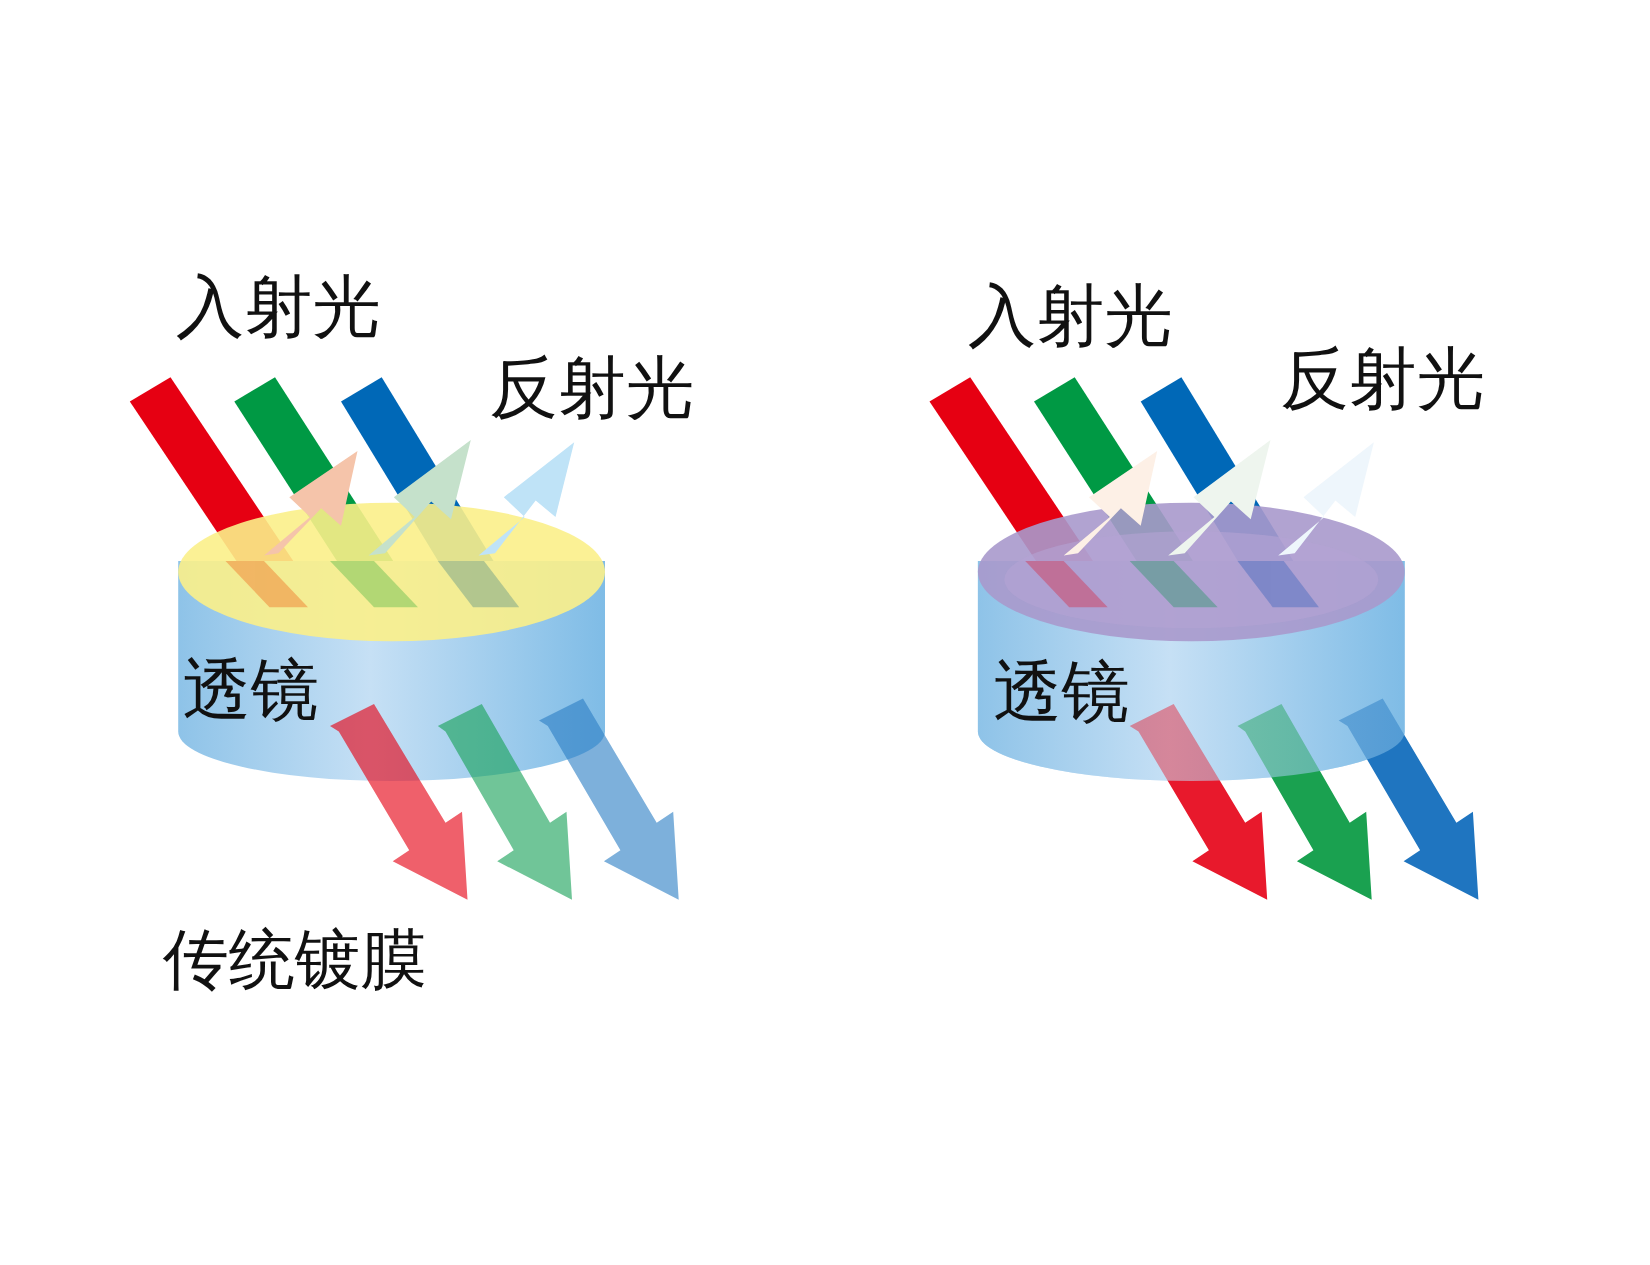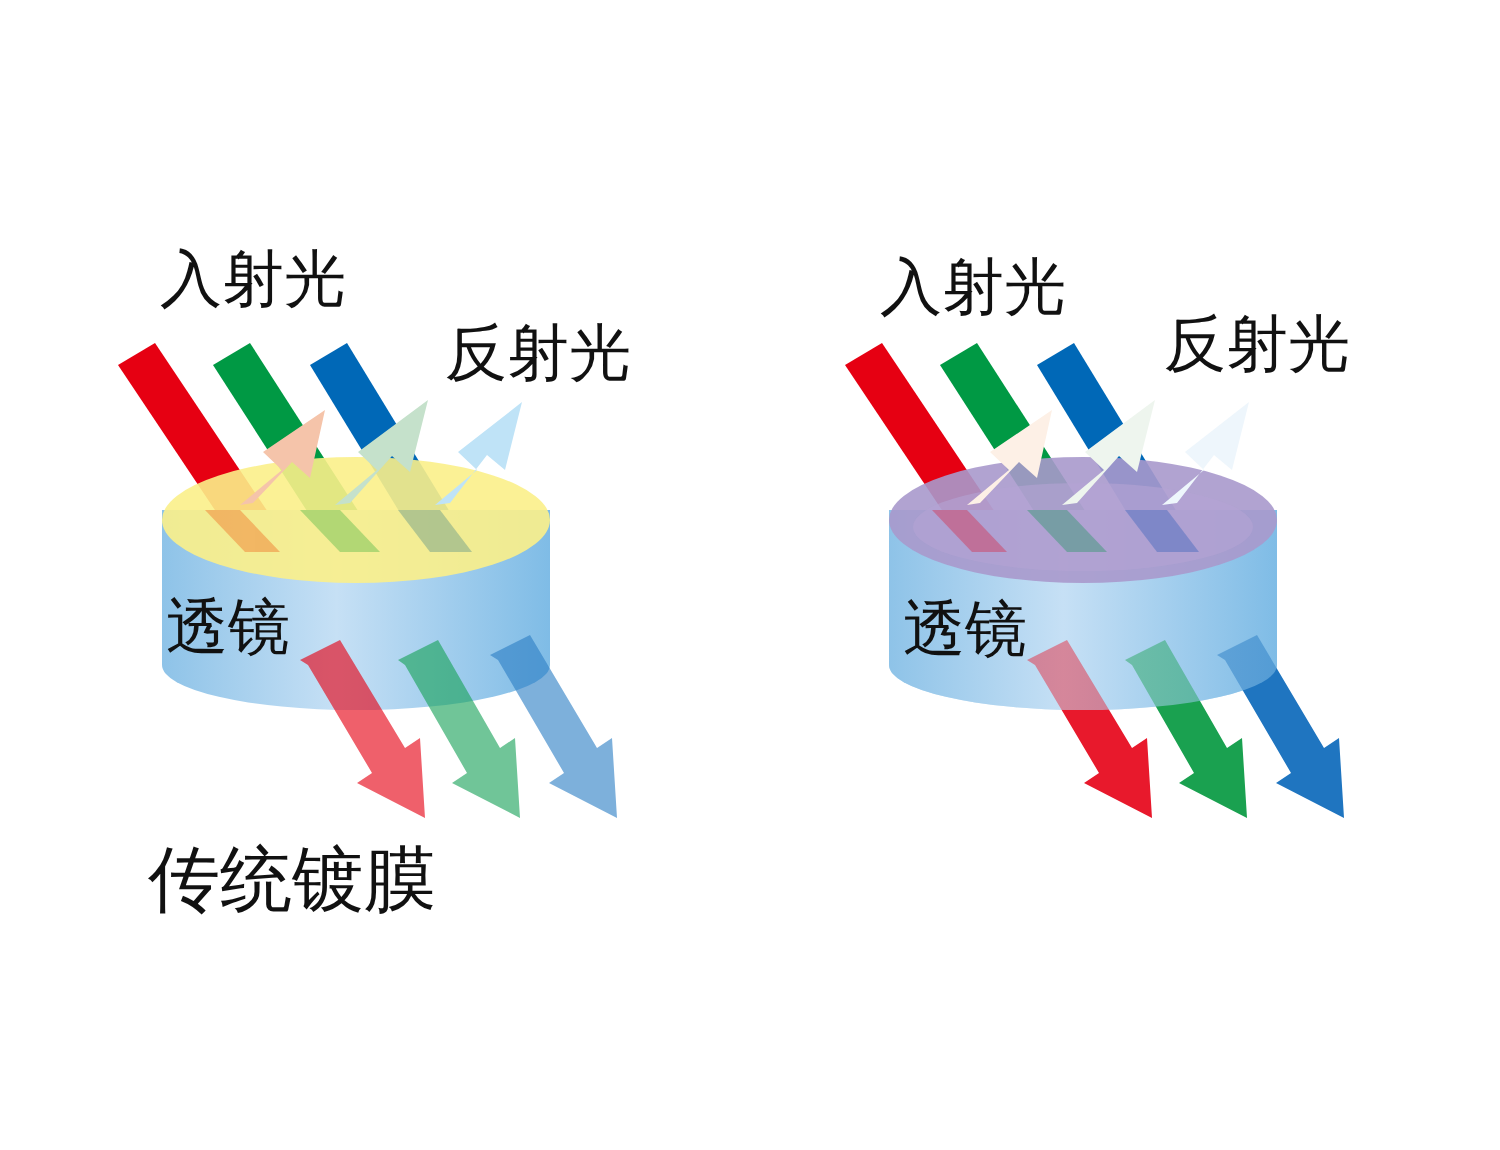--- a/index.html
+++ b/index.html
@@ -5,21 +5,21 @@
     html, body { margin: 0; padding: 0; background: #ffffff; }
     body { width: 1500px; height: 1150px; position: relative; overflow: hidden; }
     .panel { position: absolute; top: 0; width: 750px; height: 1022px; }
     .panel svg { position: absolute; left: 0; top: 0; }
     .lbl {
       position: absolute; margin: 0; color: #111;
       font-family: "DejaVu Sans", "Liberation Sans", sans-serif;
       font-weight: normal; white-space: nowrap; line-height: 1;
     }
     .big { font-size: 62px; }
-    .cap { font-size: 72px; text-align: center; }
+    .cap { font-size: 60px; text-align: center; }
   </style>
 </head>
 <body>
 
 <div class="panel" style="left:0;">
   <svg width="750" height="1150" viewBox="0 0 750 1150">
     <defs>
       <linearGradient id="sideL" x1="0" y1="0" x2="1" y2="0">
         <stop offset="0" stop-color="#8ec3e8"></stop>
         <stop offset="0.45" stop-color="#c6e0f5"></stop>

